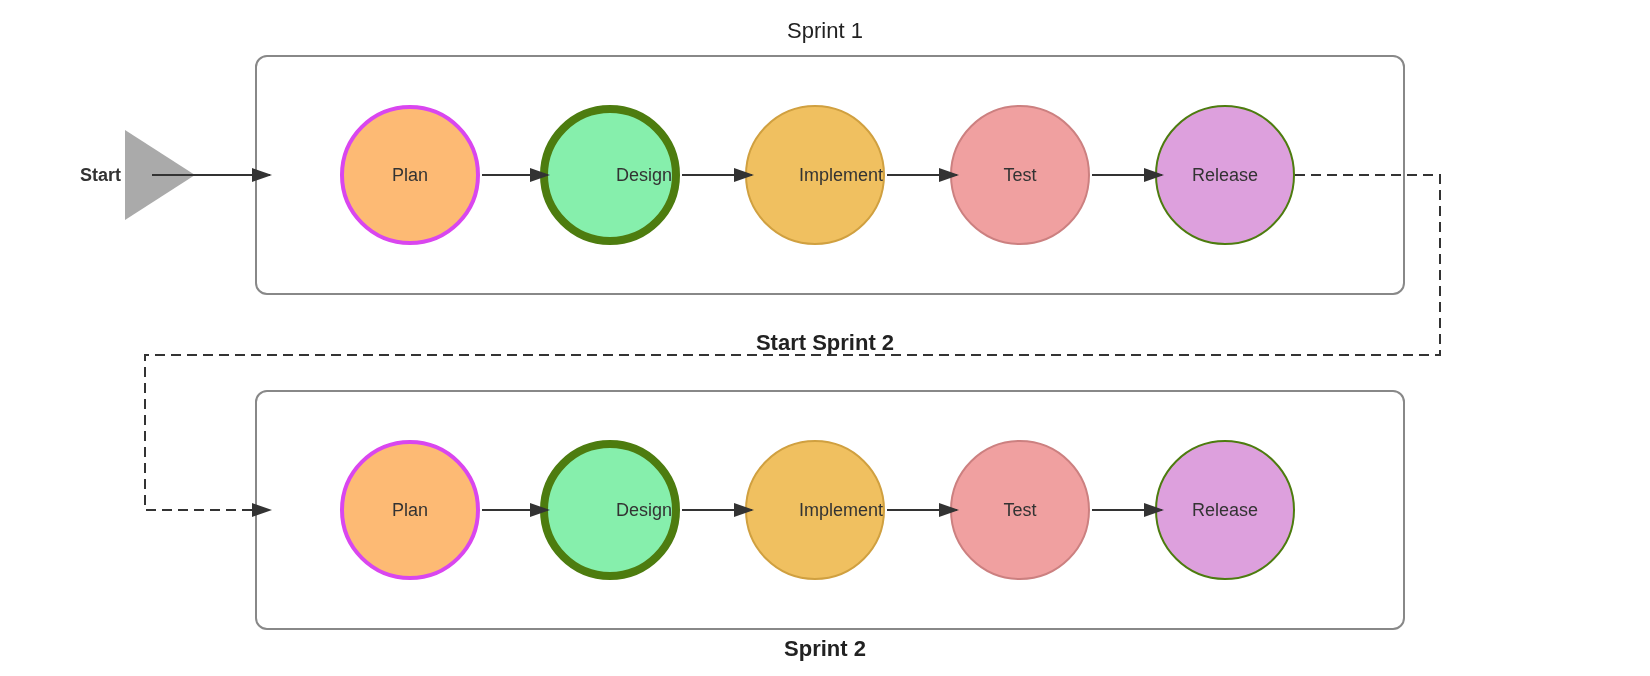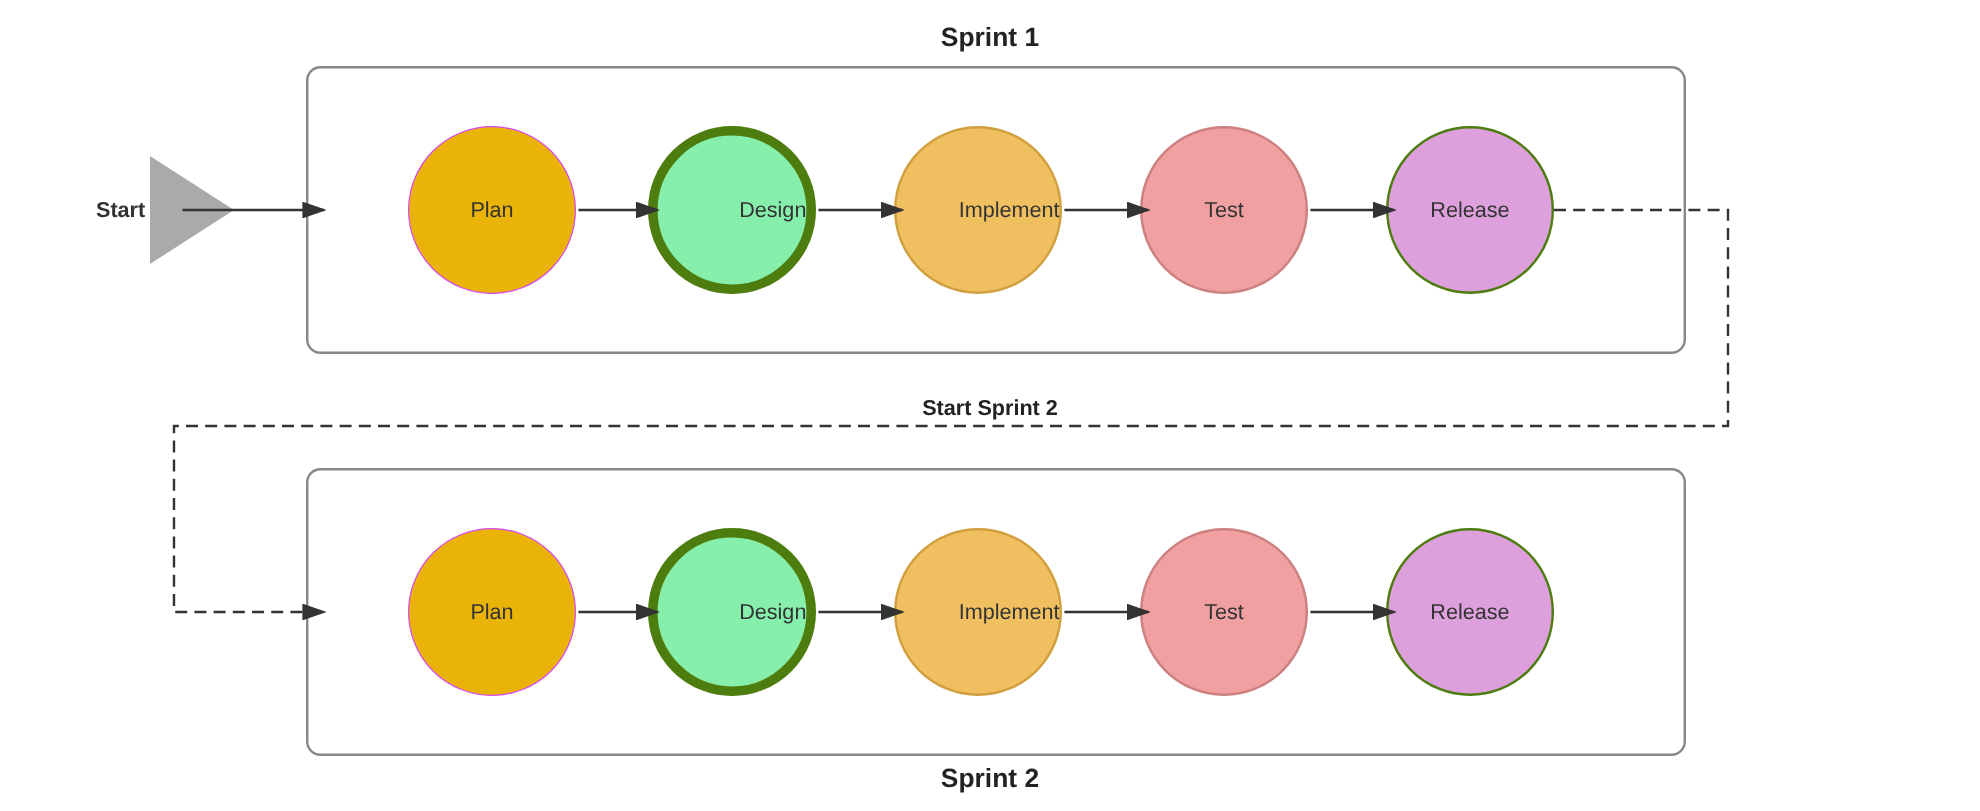--- a/index.html
+++ b/index.html
@@ -18,42 +18,42 @@
       position: relative;
     }
 
     
     .sprint1-label {
       position: absolute;
       top: 18px;
       left: 50%;
       transform: translateX(-50%);
       font-size: 22px;
-      font-weight: bold;
+      font-weight: normal;
       color: #222;
     }
 
     
     .sprint2-label {
       position: absolute;
       bottom: 14px;
       left: 50%;
       transform: translateX(-50%);
       font-size: 22px;
       font-weight: bold;
       color: #222;
     }
 
     
     .start-sprint2-label {
       position: absolute;
       top: 330px;
       left: 50%;
       transform: translateX(-50%);
-      font-size: 18px;
+      font-size: 22px;
       font-weight: bold;
       color: #222;
     }
 
     
     .sprint-box {
       position: absolute;
       border: 2px solid #888;
       border-radius: 12px;
       background: transparent;
@@ -108,22 +108,22 @@
       display: flex;
       align-items: center;
       justify-content: center;
       font-size: 18px;
       color: #333;
     }
 
     .circle-plan {
       width: 140px;
       height: 140px;
-      background: #eab308;
-      border: 1px solid #d946ef;
+      background: #fdba74;
+      border: 4px solid #d946ef;
     }
 
     .circle-design {
       width: 140px;
       height: 140px;
       background: #86efac;
       border: 8px solid #4d7c0f;
       justify-content: flex-end;
     }
 

